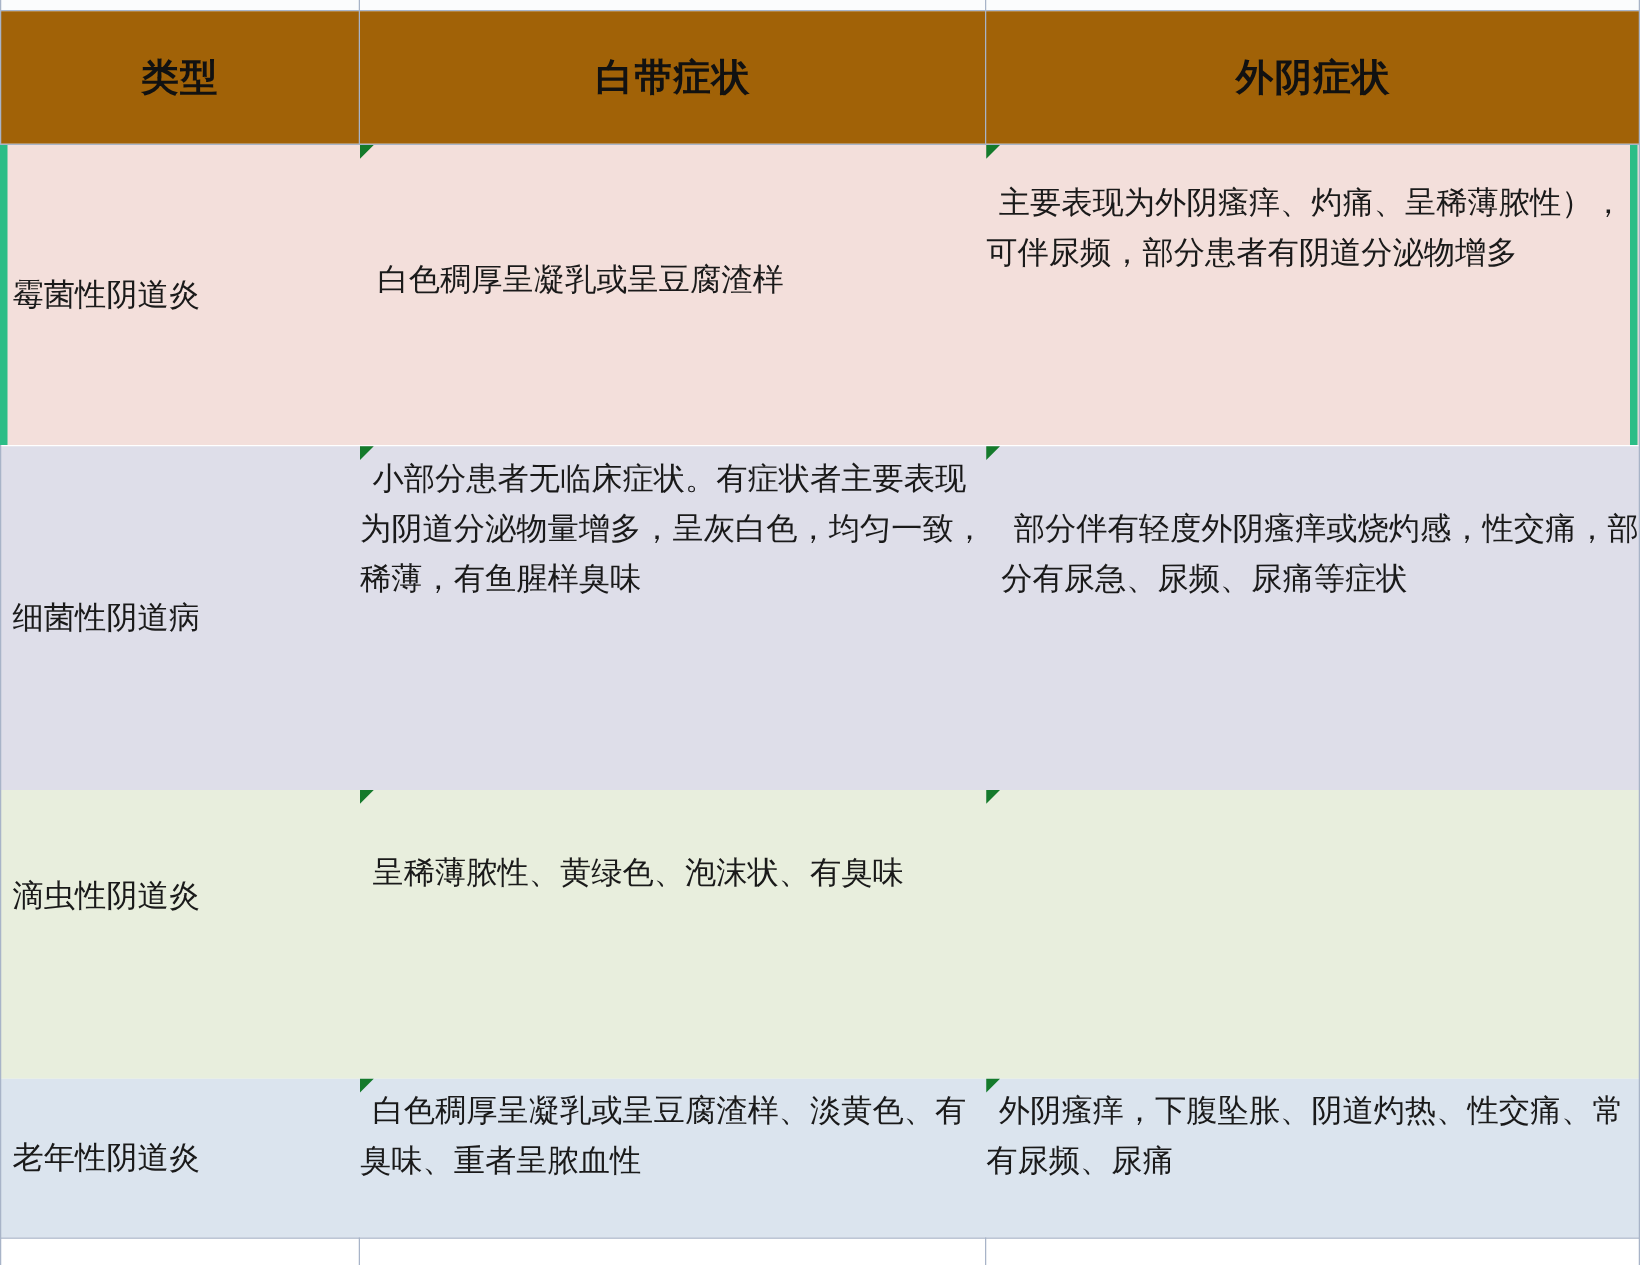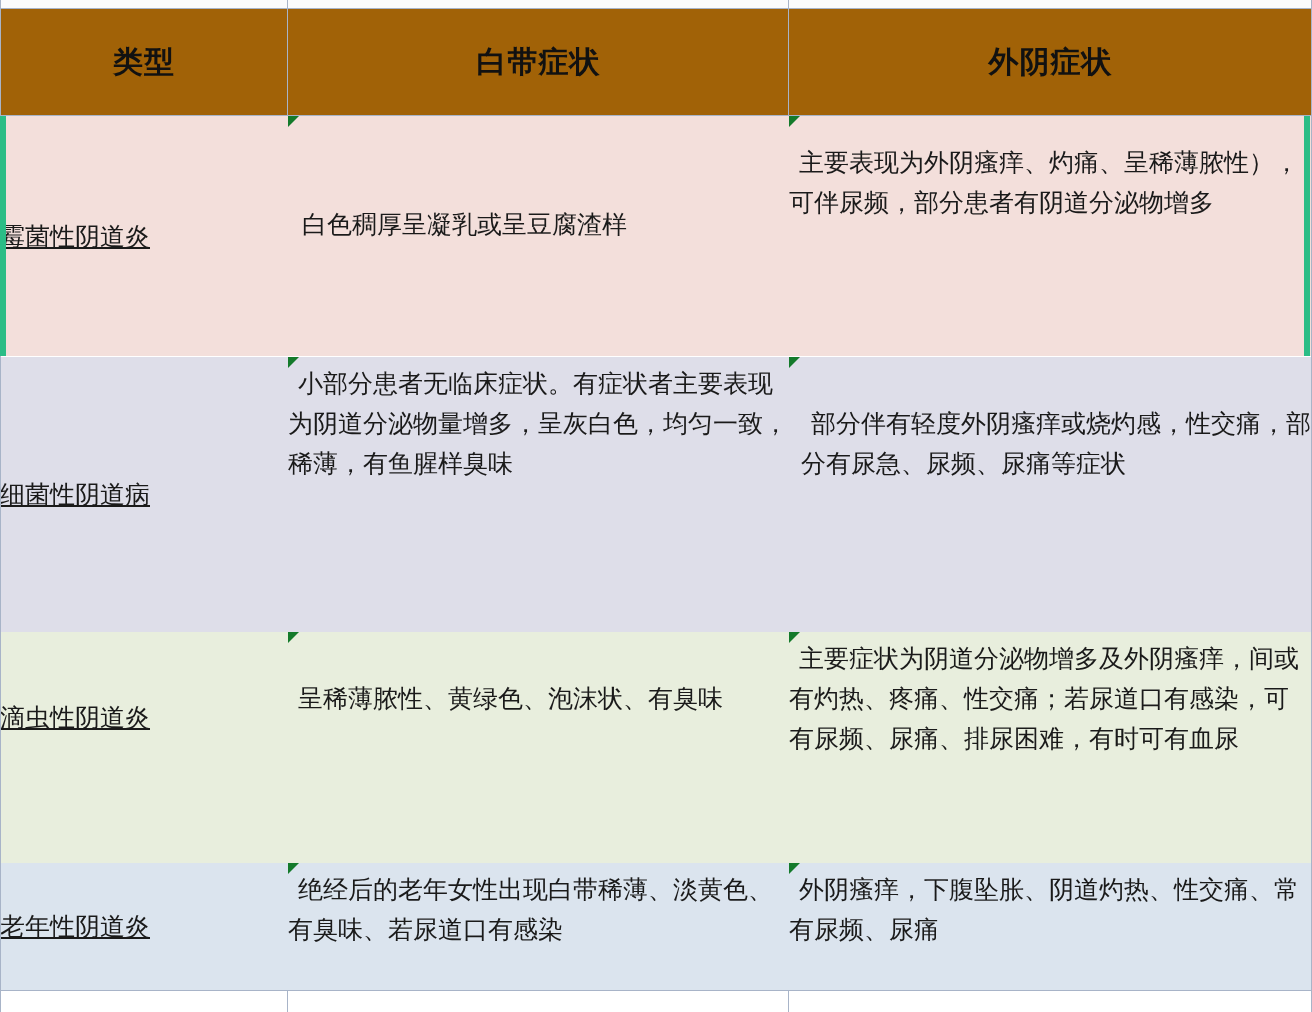--- a/index.html
+++ b/index.html
@@ -92,22 +92,22 @@
     color: #111111;
     letter-spacing: 1px;
     text-align: center;
     width: 100%;
   }
 
   
   .type-text {
     font-size: 25px;
     color: #1a1a1a;
+    padding-left: 10px;
     line-height: 1.32;
-    text-decoration: underline;
   }
   .body-text {
     font-size: 25px;
     color: #1a1a1a;
     line-height: 1.60;
     padding: 0 6px 0 10px;
     text-align: justify;
     text-justify: inter-ideograph;
     word-break: break-all;
   }
@@ -227,36 +227,33 @@
       </div>
     </div>
     <div class="cell c2" style="top:0; height:231px;">
       <span class="comment-marker"></span>
       <div class="cell-inner" style="top:46px;">
         <span class="body-text">呈稀薄脓性、黄绿色、泡沫状、有臭味</span>
       </div>
     </div>
     <div class="cell c3" style="top:0; height:231px;">
       <span class="comment-marker"></span>
-      <div class="cell-inner" style="top:6px;">
-        <span class="body-text">主要症状为阴道分泌物增多及外阴瘙痒，间或有灼热、疼痛、性交痛；若尿道口有感染，可有尿频、尿痛、排尿困难，有时可有血尿</span>
-      </div>
     </div>
   </div>
 
   <div class="row fill-r4" style="top:863px; height:127px;">
     <div class="cell c1" style="top:0; height:127px;">
       <div class="cell-inner v-center">
         <span class="type-text">老年性阴道炎</span>
       </div>
     </div>
     <div class="cell c2" style="top:0; height:127px;">
       <span class="comment-marker"></span>
       <div class="cell-inner" style="top:6px;">
-        <span class="body-text">绝经后的老年女性出现白带稀薄、淡黄色、有臭味、若尿道口有感染</span>
+        <span class="body-text">白色稠厚呈凝乳或呈豆腐渣样、淡黄色、有臭味、重者呈脓血性</span>
       </div>
     </div>
     <div class="cell c3" style="top:0; height:150px;">
       <span class="comment-marker"></span>
       <div class="cell-inner" style="top:6px;">
         <span class="body-text">外阴瘙痒，下腹坠胀、阴道灼热、性交痛、常有尿频、尿痛</span>
       </div>
     </div>
   </div>
 

